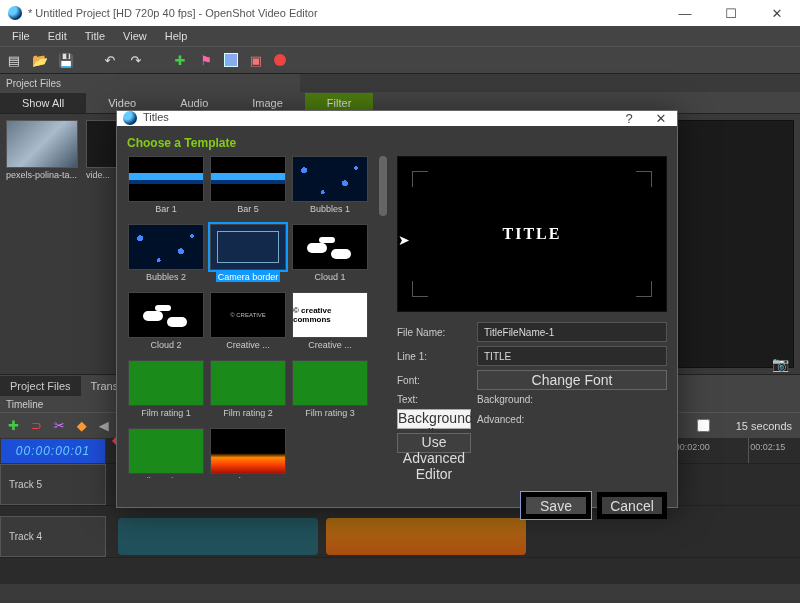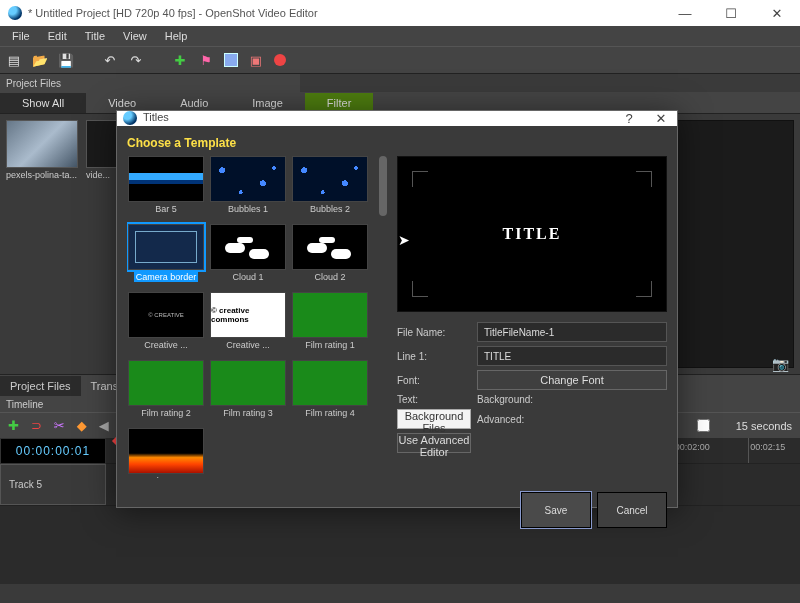--- a/index.html
+++ b/index.html
@@ -52,21 +52,21 @@
   
   .timeline-label { height:16px; background:#444; padding-left:6px; display:flex; align-items:center; color:#ccc; font-size:10px; }
   .timeline-toolbar { height:26px; background:#444; border-top:1px solid #555; display:flex; align-items:center; padding:0 8px; gap:12px; }
   .timeline-toolbar .icon { font-size:13px; }
   .timeline-toolbar .spacer { flex:1; }
   .timeline-toolbar input[type=checkbox]{ accent-color:#fff; }
   .timeline-toolbar .timeval { color:#ddd; margin-left:14px; }
 
   
   .ruler-row { height:26px; display:flex; background:#2b2b2b; }
-  .timecode-box { width:106px; background:#000000; border:1px solid #333; color:#6cf; display:flex; align-items:center; justify-content:center; font-size:12px; letter-spacing:1px; }
+  .timecode-box { width:106px; background:#1d4ed8; border:1px solid #333; color:#6cf; display:flex; align-items:center; justify-content:center; font-size:12px; letter-spacing:1px;font-style:italic; }
   .ruler { flex:1; position:relative; border-bottom:1px solid #222; }
   .ruler .tick { position:absolute; top:0; bottom:0; border-left:1px solid #555; }
   .ruler .ticklabel { position:absolute; top:4px; color:#aaa; font-size:9px; transform:translateX(2px); }
   .playhead { position:absolute; top:0; bottom:0; width:2px; background:#f44; left:12px; }
   .playhead::before { content:""; position:absolute; top:-2px; left:-4px; width:10px; height:10px; background:#f44; transform:rotate(45deg); }
 
   
   .tracks { background:#2b2b2b; height:120px; overflow:hidden; }
   .track { height:42px; display:flex; border-bottom:1px solid #222; }
   .track-label { width:106px; background:#3a3a3a; border:1px solid #555; display:flex; align-items:center; padding-left:8px; color:#ccc; font-size:10px; }
@@ -77,21 +77,21 @@
   .clip-block.orange { background:linear-gradient(180deg,#f90 0%, #f60 100%); left:220px; width:200px; opacity:0.6; }
 
   
   .overlay { position:absolute; inset:0; }
   .dialog { position:absolute; left:116px; top:110px; width:562px; height:398px; background:#3a3a3a; border:1px solid #666; box-shadow:0 4px 30px rgba(0,0,0,0.5); display:flex; flex-direction:column; }
   .dialog-titlebar { height:24px; background:#fff; display:flex; align-items:flex-start; padding-left:6px; color:#444; }
   .dialog-titlebar .logo { width:14px;height:14px;border-radius:50%;background:radial-gradient(circle at 30% 30%,#6cf 30%,#036 70%); margin-right:6px;}
   .dialog-titlebar .dtitle { flex:1; font-size:11px; }
   .dialog-titlebar .dbtn { width:32px; text-align:center; font-size:13px; color:#444; cursor:default;}
   .dialog-body { flex:1; display:flex; flex-direction:column; padding:10px 10px 8px 10px; }
-  .choose-label { font-weight:bold; font-size:12px; color:#fde047; margin-bottom:6px; }
+  .choose-label { font-weight:bold; font-size:12px; color:#84cc16; margin-bottom:6px; }
   .dialog-content { flex:1; display:flex; gap:8px; }
 
   .template-scroll { width:262px; height:322px; overflow:hidden; position:relative; background:#3a3a3a; }
   .template-scroll .scrollbar { position:absolute; right:0; top:0; width:12px; height:100%; background:#3a3a3a; }
   .template-scroll .scrollbar .thumb { position:absolute; left:2px; width:8px; top:0; height:60px; background:#666; border-radius:4px; }
 
   .template-grid { width:248px; display:grid; grid-template-columns: repeat(3, 78px); gap:4px; grid-auto-rows:64px; }
   .tpl { display:flex; flex-direction:column; align-items:center; }
   .tpl .timg { width:76px; height:46px; background:#000; border:1px solid #444; font-size:7px; color:#ccc; display:flex; align-items:center; justify-content:center; position:relative; overflow:hidden;}
   .tpl.selected .timg { outline:2px solid #19f; }
@@ -115,25 +115,25 @@
   .timg.flames { background:linear-gradient(#000 0%,#000 55%, #f80 65%, #f40 80%, #a10 100%); }
 
   .right-pane { flex:1; display:flex; flex-direction:column; }
   .preview-box { height:156px; background:#000; border:1px solid #111; display:flex; align-items:center; justify-content:center; position:relative; }
   .preview-box .frame-corner { position:absolute; width:16px; height:16px; border:1px solid #555; }
   .preview-box .title-text { color:#fff; font-family: Georgia, serif; font-size:16px; font-weight:bold; letter-spacing:2px; }
 
   .form { margin-top:10px; display:grid; grid-template-columns: 74px 1fr; gap:4px 6px; align-items:center; }
   .form label { font-size:10px; color:#ccc; }
   .form input[type=text] { background:#2b2b2b; border:1px solid #555; color:#ddd; padding:3px 6px; font-size:10px; height:20px; }
-  .form button { height:20px; font-size:11px; background:#3f3f3f; border:1px solid #666; color:#ddd; cursor:default; }
+  .form button { height:20px; font-size:14px; background:#3f3f3f; border:1px solid #666; color:#ddd; cursor:default; }
   .form button.light { background:#f4f4f4; color:#333; border:1px solid #aaa; }
 
   .dialog-buttons { display:flex; justify-content:flex-end; gap:6px; padding:6px 10px; }
-  .dialog-buttons button { width:70px; height:36px; background:#3f3f3f; border:1px solid #000000; color:#ddd; font-size:10px; }
+  .dialog-buttons button { width:70px; height:27px; background:#3f3f3f; border:5px solid #000000; color:#ddd; font-size:14px; }
   .dialog-buttons button.primary { background:#4a4a4a; outline:1px solid #89c; }
 
   .cursor { position:absolute; left:398px; top:232px; font-size:14px; color:#fff; pointer-events:none; }
 </style>
 </head>
 <body>
 
 <div class="titlebar">
   <div class="logo"></div>
   <div class="title">* Untitled Project [HD 720p 40 fps] - OpenShot Video Editor</div>
@@ -237,36 +237,47 @@
 </div>
 
 <div class="tracks">
   <div class="track">
     <div class="track-label">Track 5</div>
     <div class="track-body">
       <div class="clip-block redoutline"></div>
     </div>
   </div>
   <div style="height:10px"></div>
+  <div class="track">
+    <div class="track-label">Track 4</div>
+    <div class="track-body">
+      <div class="clip-block teal"></div>
+      <div class="clip-block orange"></div>
+    </div>
+  </div>
 </div>
 
 <div class="overlay">
   <div class="dialog">
     <div class="dialog-titlebar">
       <div class="logo"></div>
       <div class="dtitle">Titles</div>
       <div class="dbtn">?</div>
       <div class="dbtn">✕</div>
     </div>
     <div class="dialog-body">
       <div class="choose-label">Choose a Template</div>
       <div class="dialog-content">
 
         <div class="template-scroll">
           <div class="template-grid" id="template-grid">
+              <div class="tpl">
+                <div class="timg bar"></div>
+                <div class="tlabel">Bar 1</div>
+              </div>
               <div class="tpl">
                 <div class="timg bar"></div>
                 <div class="tlabel">Bar 5</div>
               </div>
               <div class="tpl">
                 <div class="timg bubbles"></div>
                 <div class="tlabel">Bubbles 1</div>
               </div>
               <div class="tpl">
                 <div class="timg bubbles"></div>

